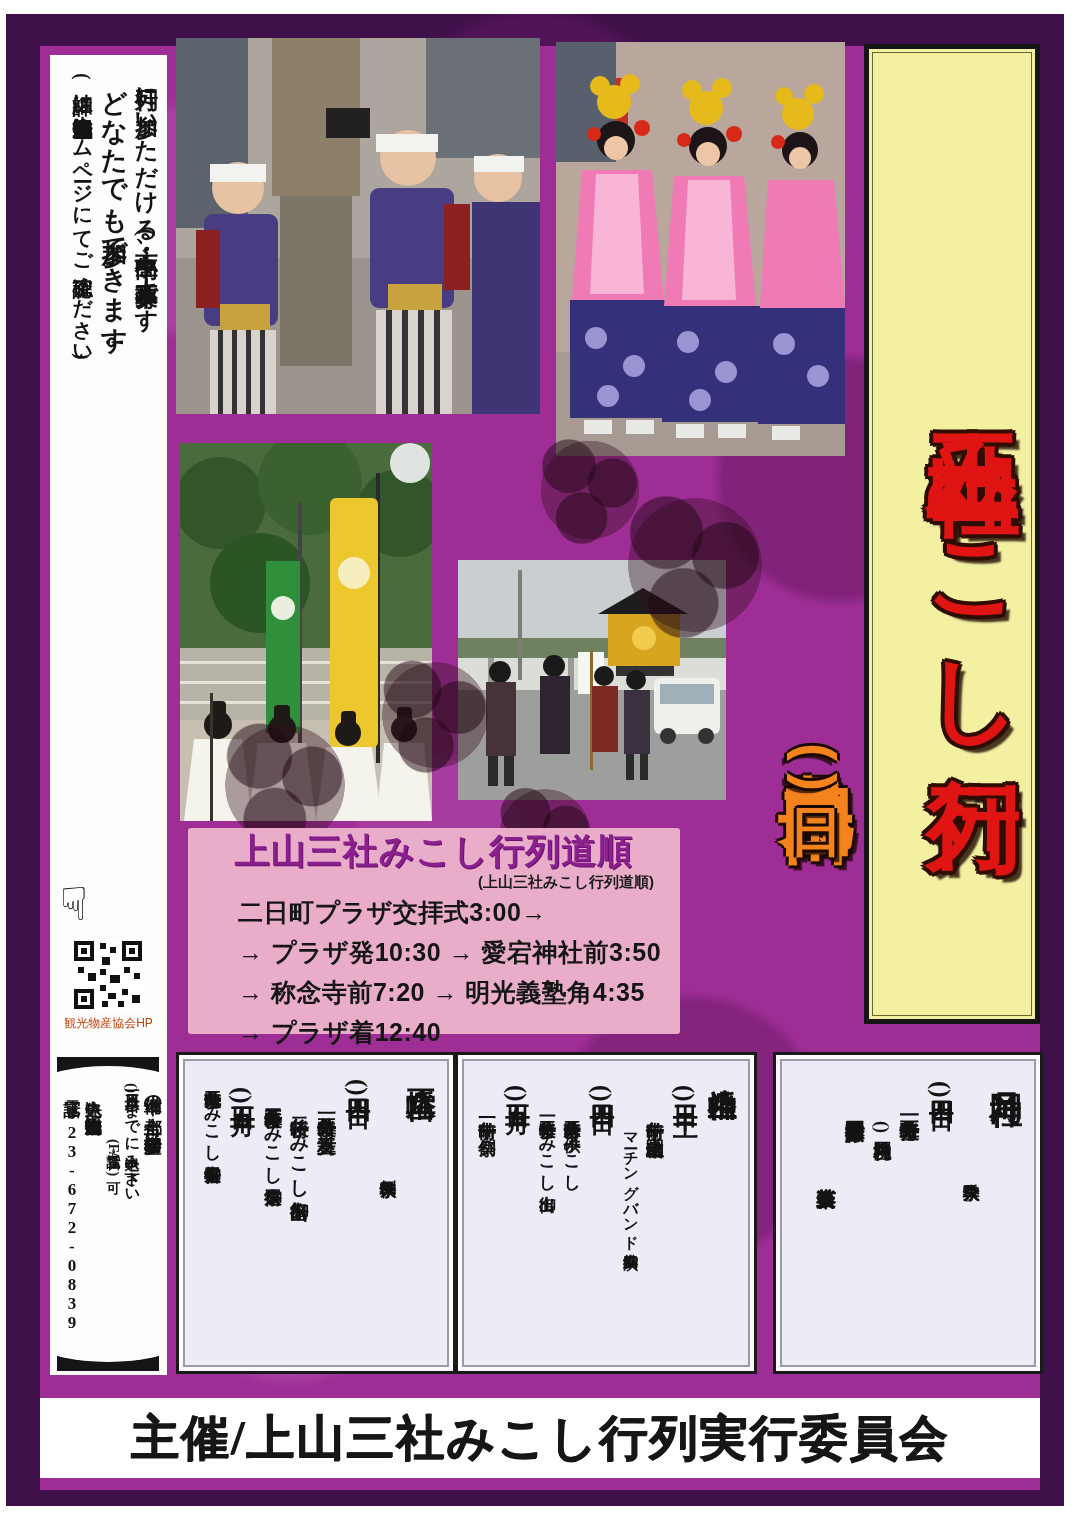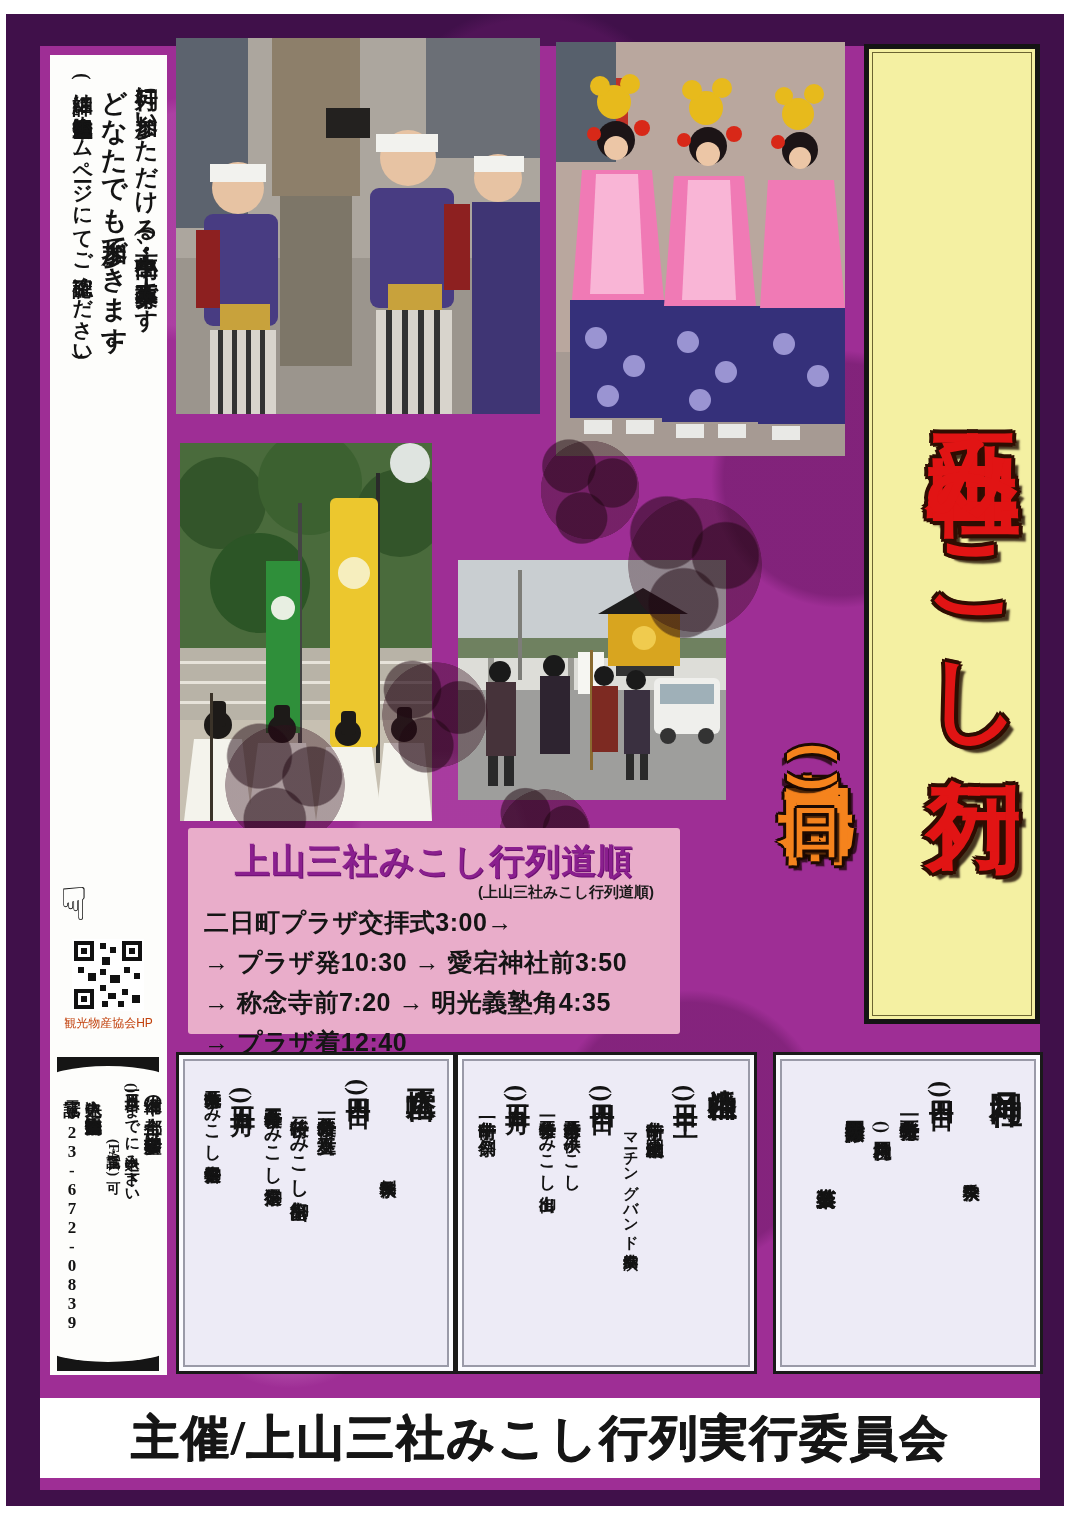--- a/index.html
+++ b/index.html
@@ -68,24 +68,24 @@
   
   .date-col{position:absolute;left:748px;top:472px;width:112px;height:566px;text-align:center;
             color:#f5831d;font-weight:900;letter-spacing:6px;
             font-family:"Liberation Sans","DejaVu Sans",sans-serif;
             text-shadow:-3px 0 #1c0a02,3px 0 #1c0a02,0 -3px #1c0a02,0 3px #1c0a02,
                         -2px -2px #1c0a02,2px 2px #1c0a02,5px 5px 1px rgba(20,6,0,.75);}
   .date-main{font-size:76px;line-height:1.12;}
   .date-paren{font-size:54px;line-height:1.1;}
   
   .route-box{position:absolute;left:188px;top:828px;width:492px;height:206px;background:#e9adca;border-radius:3px;}
-  .route-title{padding-top:10px;text-align:center;font-size:35px;font-weight:900;color:#8a1f8e;letter-spacing:1px;
+  .route-title{text-align:center;font-size:35px;font-weight:900;color:#8a1f8e;letter-spacing:1px;
                text-shadow:1px 1px 0 #6b1070;}
   .route-note{text-align:right;padding-right:26px;font-size:15px;font-weight:700;color:#1a1a1a;margin-top:-2px;}
-  .route-line{padding-left:16px;font-size:25px;font-weight:700;color:#151515;line-height:40px;letter-spacing:.5px;}
+  .route-line{padding-left:16px;font-size:25px;font-weight:700;color:#151515;line-height:40px;letter-spacing:.5px;margin-left:34px;}
   
   .shrine-box{position:absolute;top:1052px;height:322px;background:#edebf6;border:3px solid #1a1a1a;box-sizing:border-box;
               box-shadow:inset 0 0 0 4px #fbfbff, inset 0 0 0 6px #9a9aa8;
               font-family:"Liberation Serif","DejaVu Serif",serif;color:#131313;}
   .shrine-box .vbox{position:absolute;inset:10px;writing-mode:vertical-rl;text-orientation:mixed;overflow:hidden;}
   .shrine-box .ln{display:block;margin:0 3px;line-height:1.28;}
   .t{font-weight:700;}
   .s{font-size:17px;font-weight:600;}
   .d{font-size:25px;font-weight:700;}
   .b{font-weight:600;}

